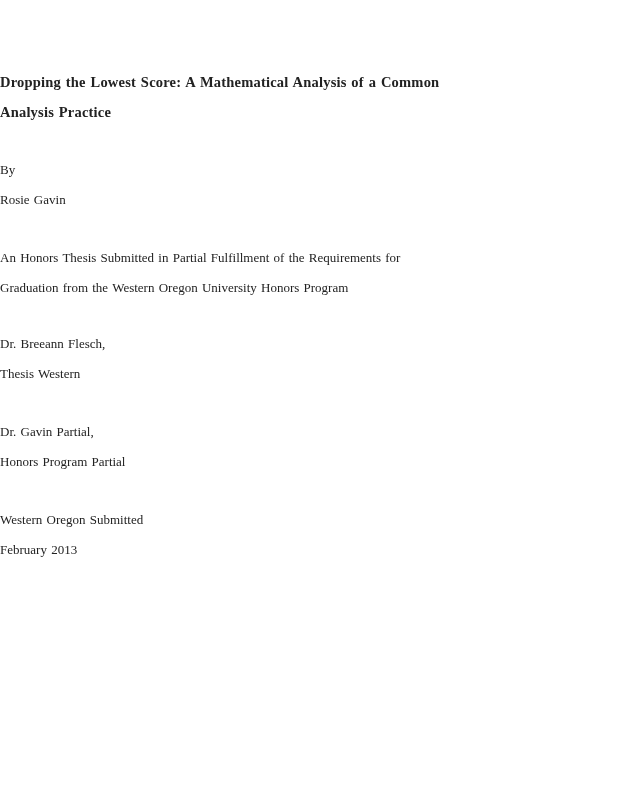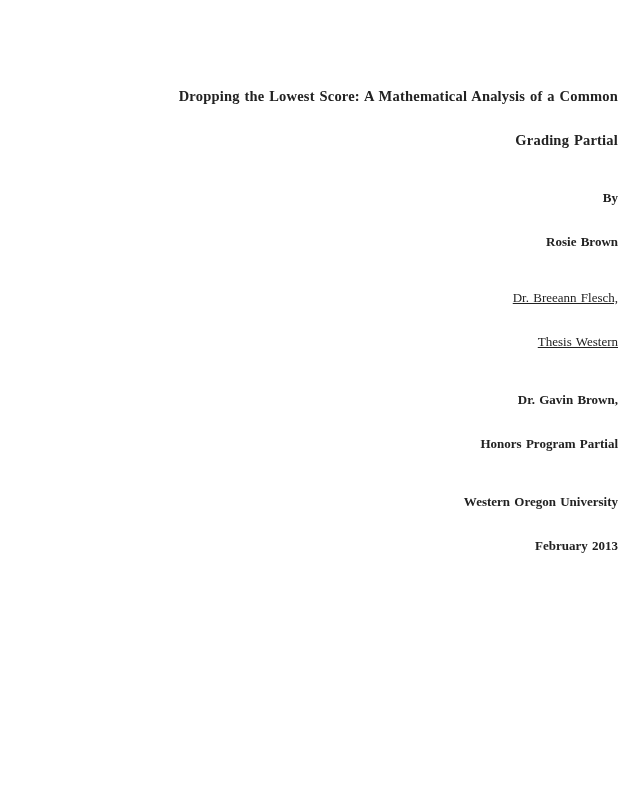--- a/index.html
+++ b/index.html
@@ -12,59 +12,62 @@
     width: 618px;
     height: 800px;
     background: #ffffff;
     font-family: "Liberation Serif", "DejaVu Serif", serif;
     color: #222222;
     overflow: hidden;
     box-sizing: border-box;
     padding-top: 67px;
   }
   .line {
-    text-align: right;
+    text-align: left;
     line-height: 30px;
     font-size: 13px;
     word-spacing: 1px;
     white-space: nowrap;
-    margin-top: 14px;
   }
   .title-line {
     font-weight: bold;
     font-size: 14.5px;
     letter-spacing: 0.2px;
   }
-  .gap { margin-top: 28px; font-weight: bold; }
-  .gap-sm { margin-top: 26px; text-decoration: underline; }
+  .gap { margin-top: 28px; }
+  .gap-sm { margin-top: 26px; }
 </style>
 </head>
 <body>
 
 <div class="page">
 
   <div>
     <div class="line title-line">Dropping the Lowest Score: A Mathematical Analysis of a Common</div>
-    <div class="line title-line">Grading Partial</div>
+    <div class="line title-line">Analysis Practice</div>
   </div>
 
   <div class="gap">
     <div class="line">By</div>
-    <div class="line">Rosie Brown</div>
+    <div class="line">Rosie Gavin</div>
   </div>
 
+  <div class="gap">
+    <div class="line">An Honors Thesis Submitted in Partial Fulfillment of the Requirements for</div>
+    <div class="line">Graduation from the Western Oregon University Honors Program</div>
+  </div>
 
   <div class="gap-sm">
     <div class="line">Dr. Breeann Flesch,</div>
     <div class="line">Thesis Western</div>
   </div>
 
   <div class="gap">
-    <div class="line">Dr. Gavin Brown,</div>
+    <div class="line">Dr. Gavin Partial,</div>
     <div class="line">Honors Program Partial</div>
   </div>
 
   <div class="gap">
-    <div class="line">Western Oregon University</div>
+    <div class="line">Western Oregon Submitted</div>
     <div class="line">February 2013</div>
   </div>
 
 </div>
 
 </body></html>

